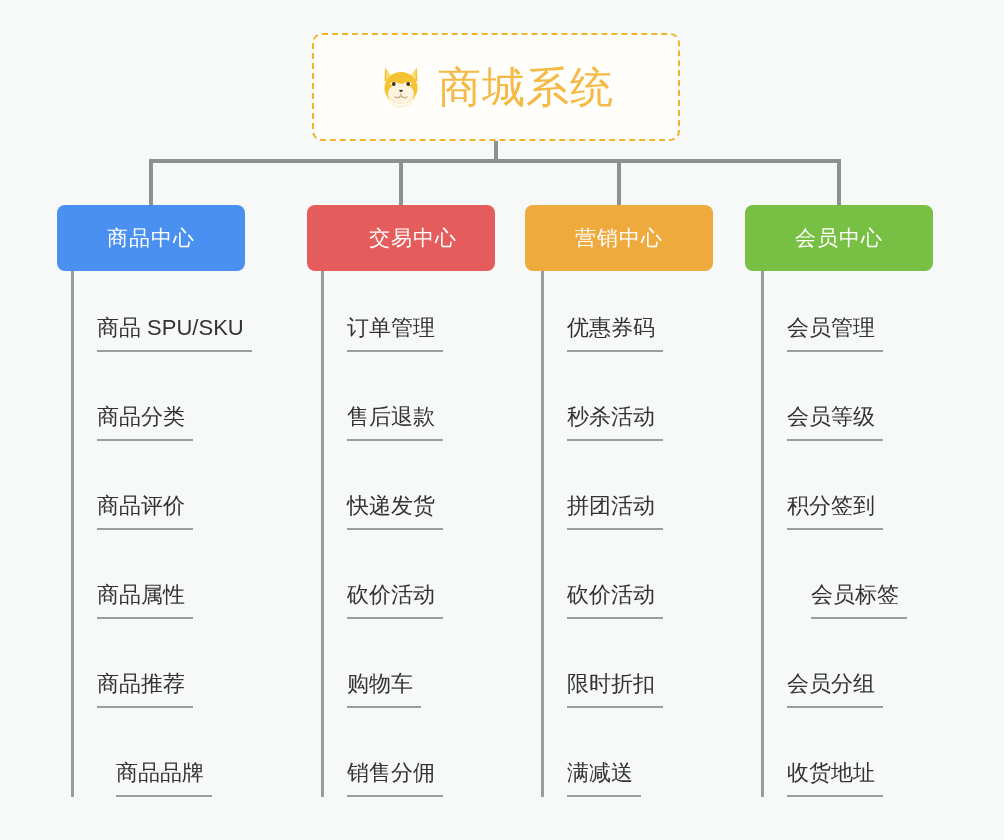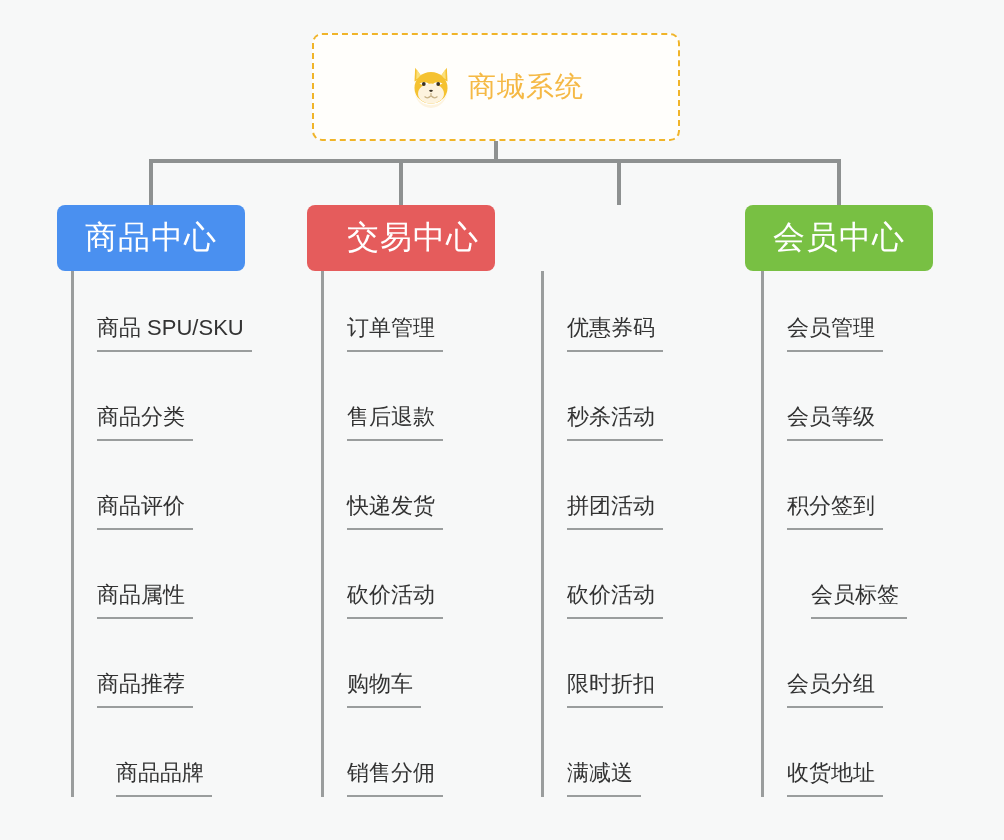--- a/index.html
+++ b/index.html
@@ -15,34 +15,34 @@
   .root-node{
     position:absolute;left:312px;top:33px;width:368px;height:108px;
     background:#fffefb;
     border:2px dashed #f0b429;
     border-radius:10px;
     box-sizing:border-box;
     display:flex;align-items:center;justify-content:center;
     gap:14px;
   }
   .root-title{
-    font-size:28px;color:#f5b945;letter-spacing:1px;line-height:1;
+    font-size:43px;color:#f5b945;letter-spacing:1px;line-height:1;
     white-space:nowrap;
   }
   .shiba{display:block;}
 
   
   .conn{position:absolute;background:#8e9191;}
 
   
   .hdr{
     position:absolute;top:205px;width:188px;height:66px;
     border-radius:8px;
     display:flex;align-items:center;justify-content:center;
-    color:#ffffff;font-size:32px;letter-spacing:1px;
+    color:#ffffff;font-size:21px;letter-spacing:1px;
     box-sizing:border-box;
   }
 
   
   .col{position:absolute;top:271px;width:210px;}
   .rail{position:absolute;left:0;top:0;width:3px;background:#9a9d9d;}
   .item{
     position:absolute;left:0;
     display:block;
     padding-left:26px;
@@ -91,20 +91,23 @@
   <div class="conn" style="left: 149px; top: 159px; width: 4px; height: 46px; background: rgb(142, 145, 145);"></div>
   <div class="conn" style="left: 399px; top: 159px; width: 4px; height: 46px; background: rgb(142, 145, 145);"></div>
   <div class="conn" style="left: 617px; top: 159px; width: 4px; height: 46px; background: rgb(142, 145, 145);"></div>
   <div class="conn" style="left: 837px; top: 159px; width: 4px; height: 46px; background: rgb(142, 145, 145);"></div>
 
   <div class="hdr" style="left: 57px; background: rgb(74, 144, 240);">
     <span>商品中心</span>
   </div>
   <div class="hdr" style="left: 307px; background: rgb(229, 92, 92); padding-left: 24px;">
     <span>交易中心</span>
+  </div>
+  <div class="hdr" style="left: 525px; background: rgb(238, 170, 60);">
+    <span>营销中心</span>
   </div>
   <div class="hdr" style="left: 745px; background: rgb(120, 192, 67);">
     <span>会员中心</span>
   </div>
 
   <div class="col" style="left:71px;">
     <div class="rail" style="height: 526px;"></div>
     <div class="item" style="top:46px;">
       <span class="item-label">商品 SPU/SKU</span>
     </div>

